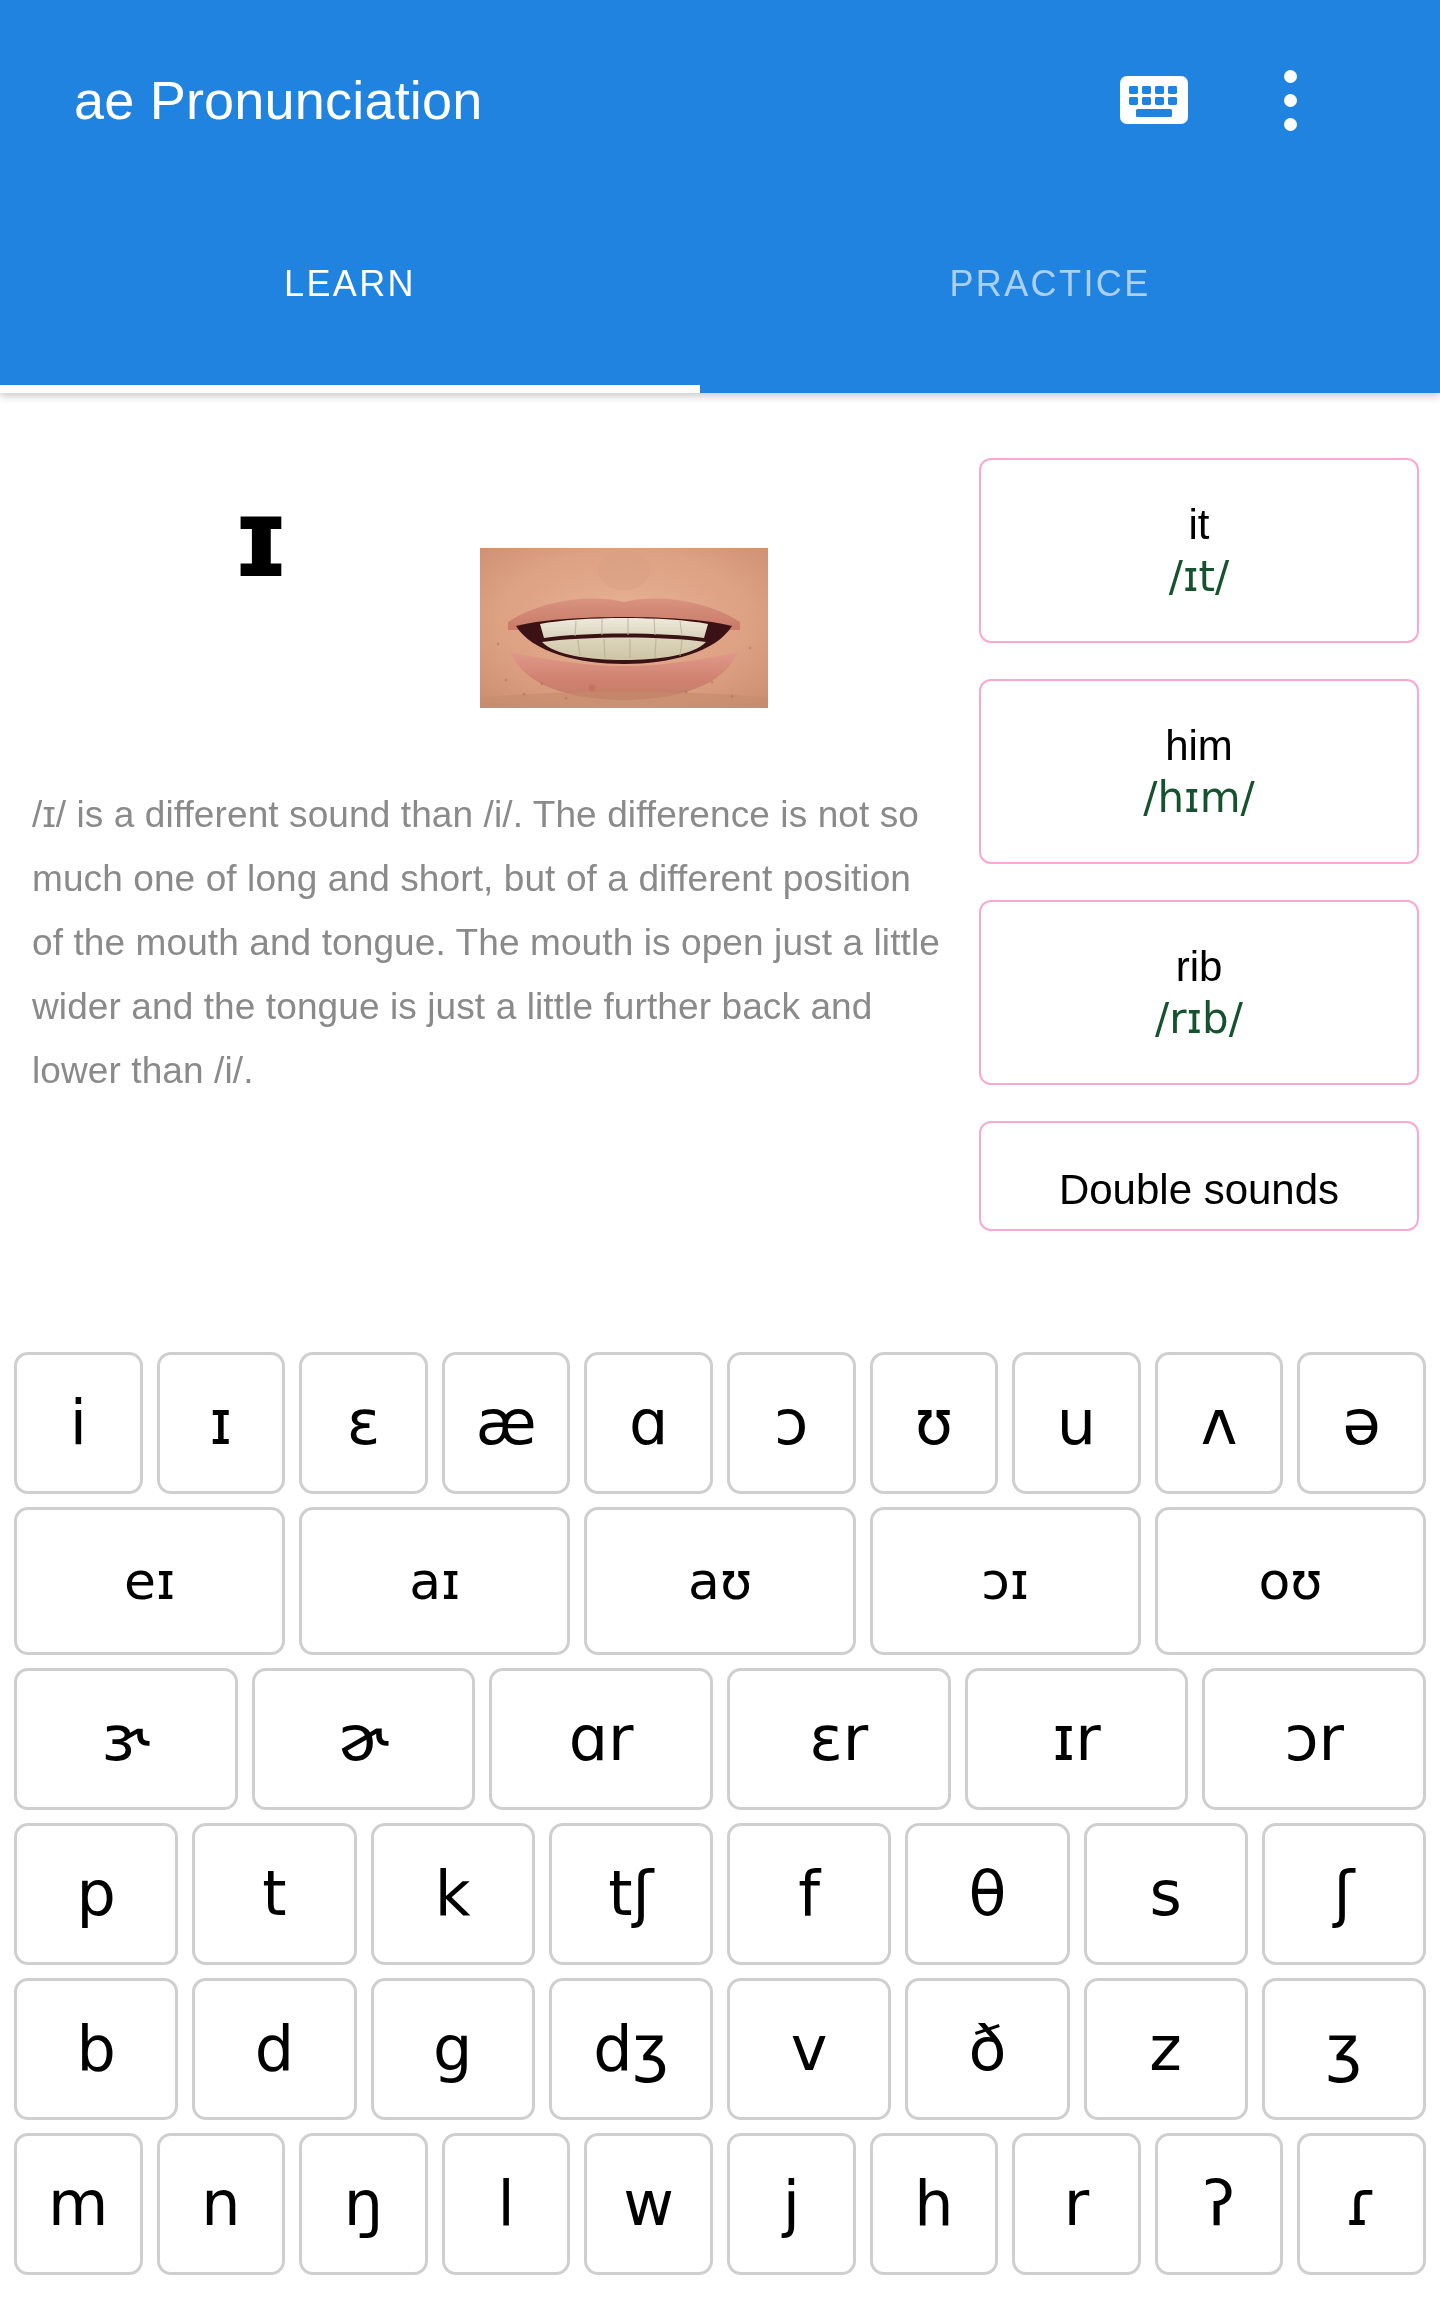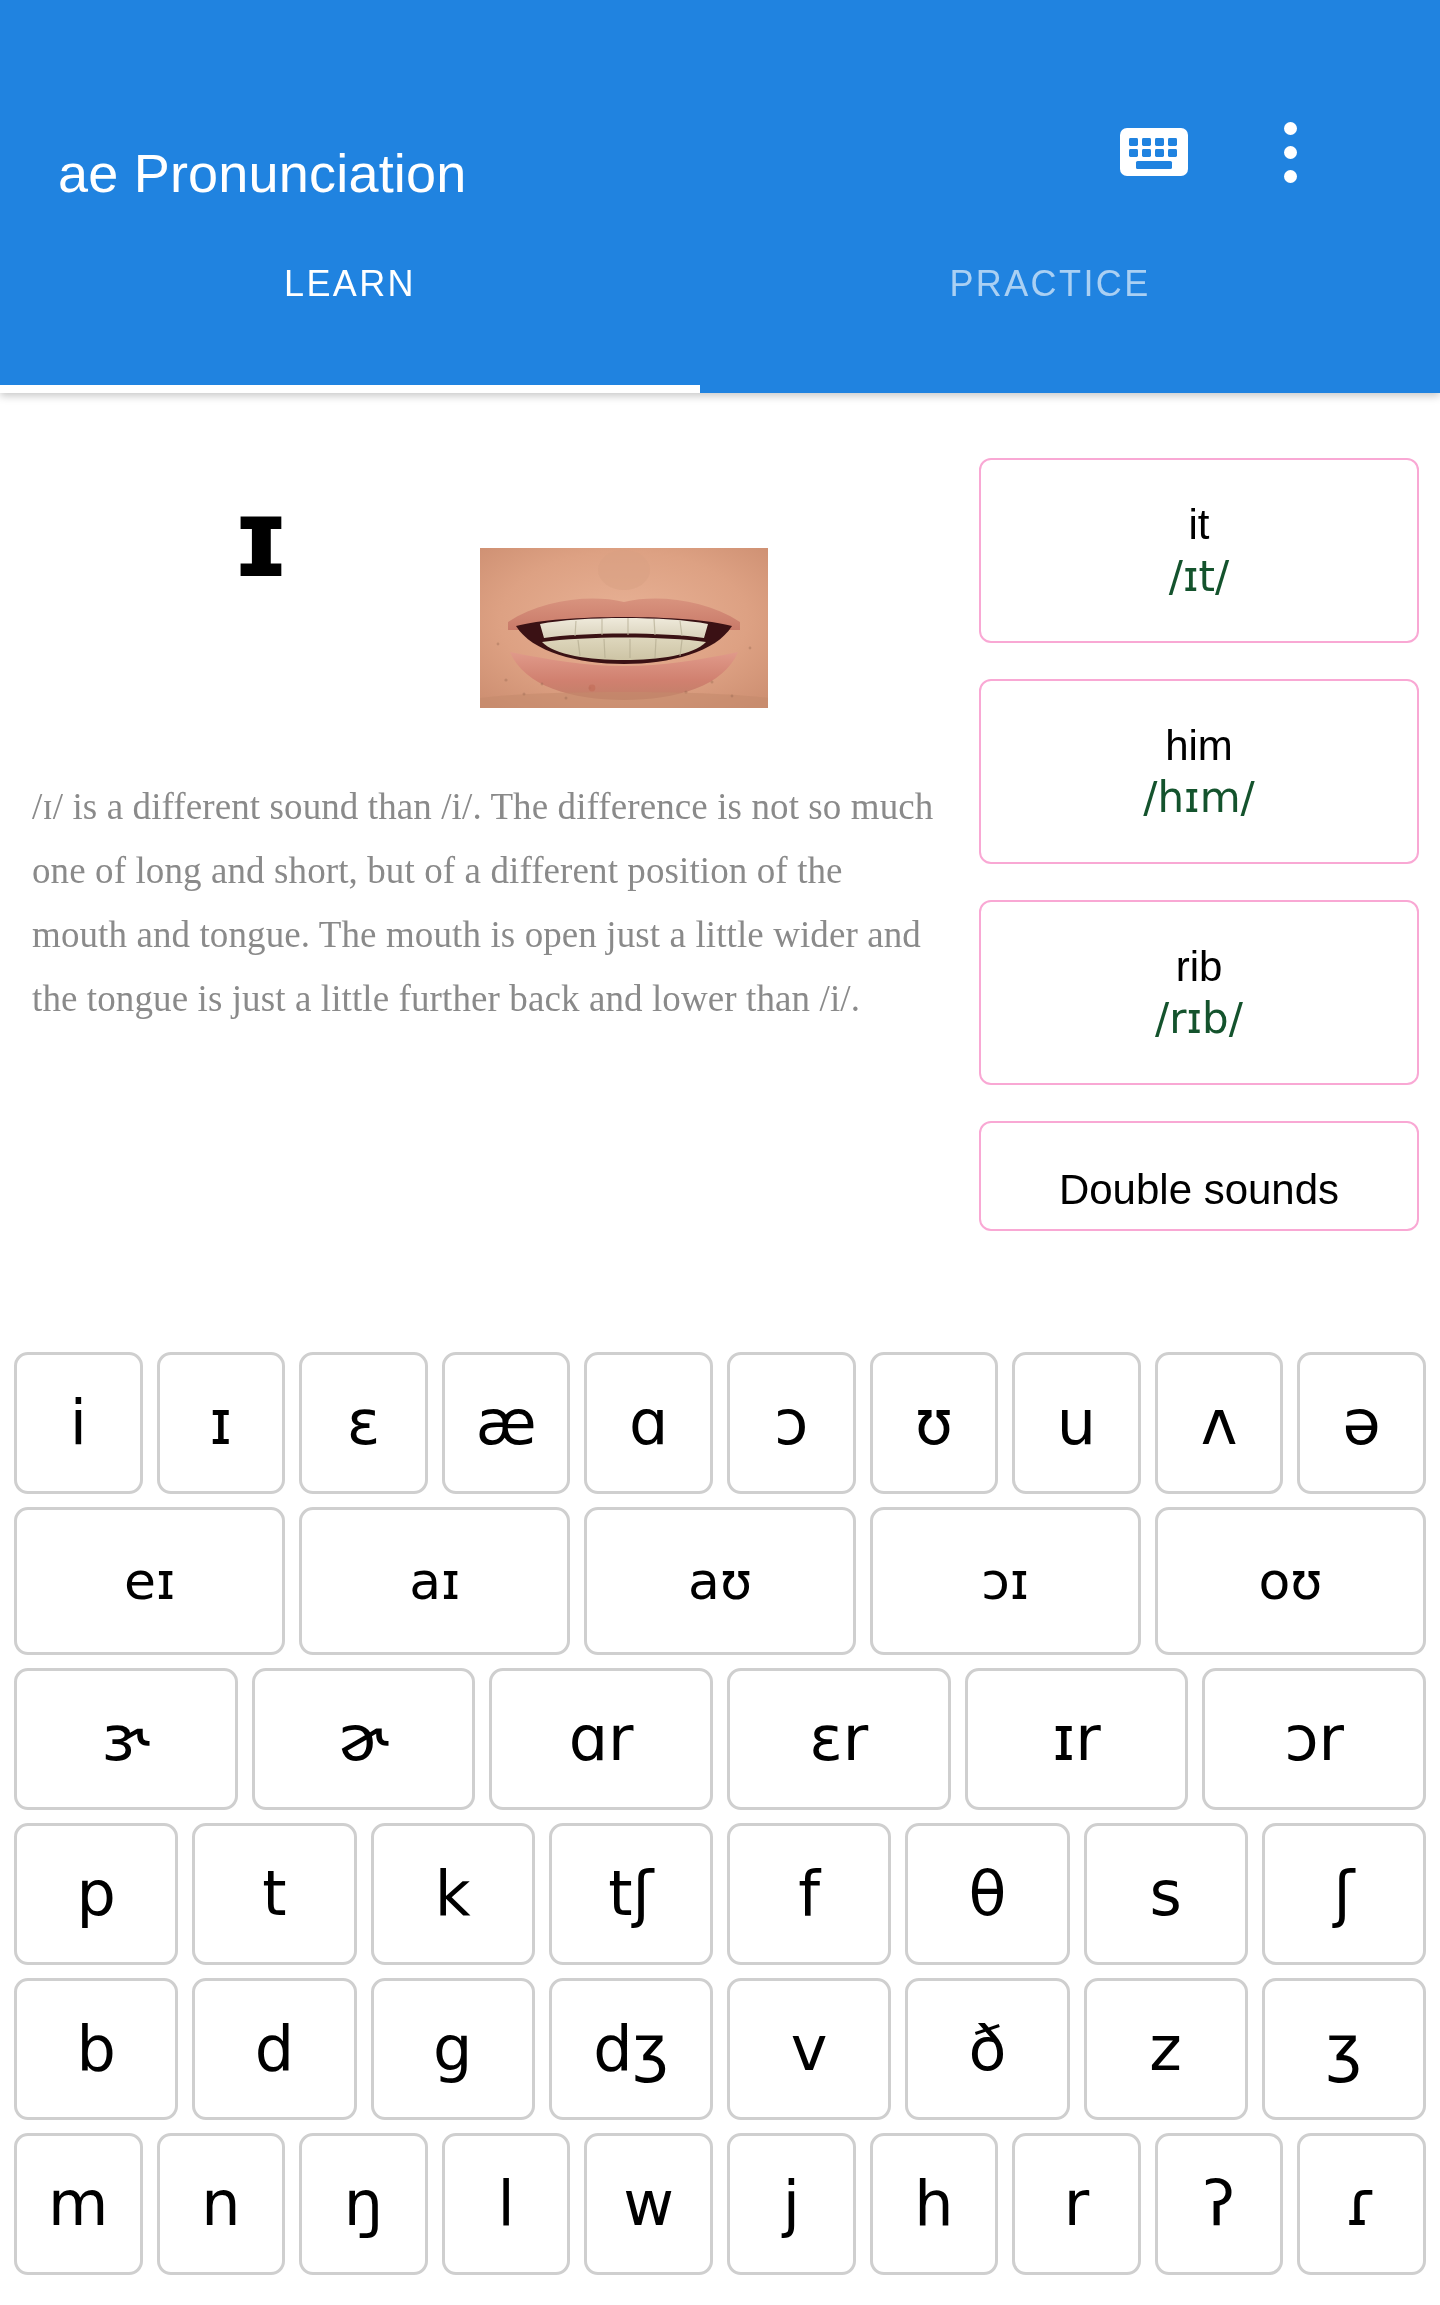--- a/index.html
+++ b/index.html
@@ -26,21 +26,22 @@
     background: #2083e0;
     box-shadow: 0 3px 8px rgba(0,0,0,0.22);
     z-index: 5;
   }
   .appbar-top {
     position: absolute;
     top: 0; left: 0;
     width: 1384px;
     height: 200px;
     display: flex;
-    align-items: flex-end;
+    align-items: center;
+    padding-left: 16px;
   }
   .app-title {
     margin-left: 58px;
     color: #ffffff;
     font-size: 54px;
     font-weight: 400;
     letter-spacing: 0.2px;
     line-height: 1;
     white-space: nowrap;
   }
@@ -145,27 +146,26 @@
     width: 288px;
     height: 160px;
     overflow: hidden;
     background: #d99a7e;
   }
   .mouth-photo svg { display: block; }
 
   .description {
     position: absolute;
     left: 32px;
-    top: 382px;
+    top: 390px;
     width: 910px;
     font-size: 37px;
     line-height: 64px;
     color: #8a8a8a;
     letter-spacing: 0.1px;
-    font-family: Liberation Serif, serif;
   }
 
   
   .word-col {
     position: absolute;
     left: 979px;
     top: 65px;
     width: 440px;
   }
   .word-card {

